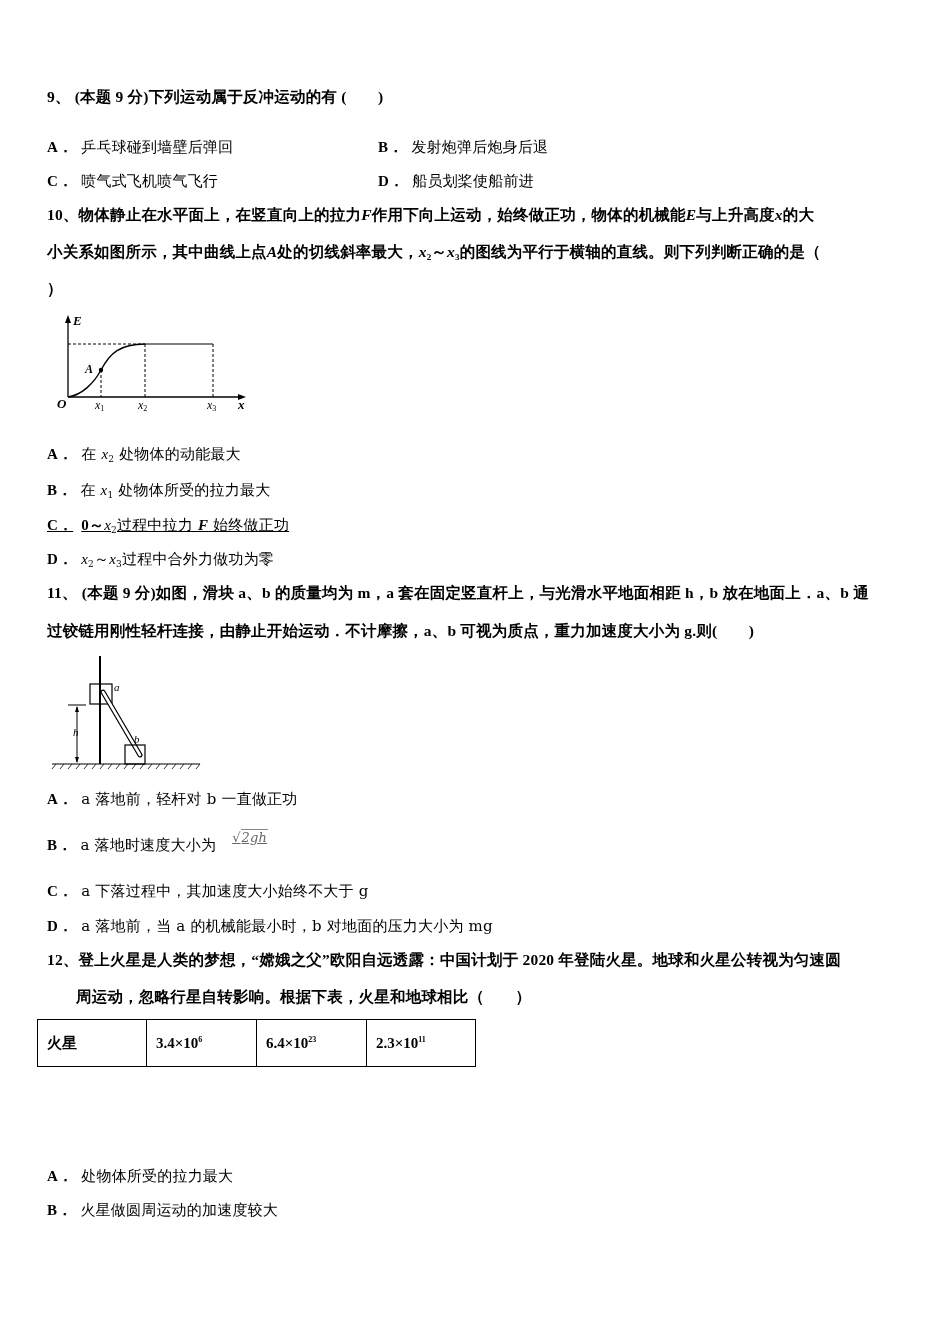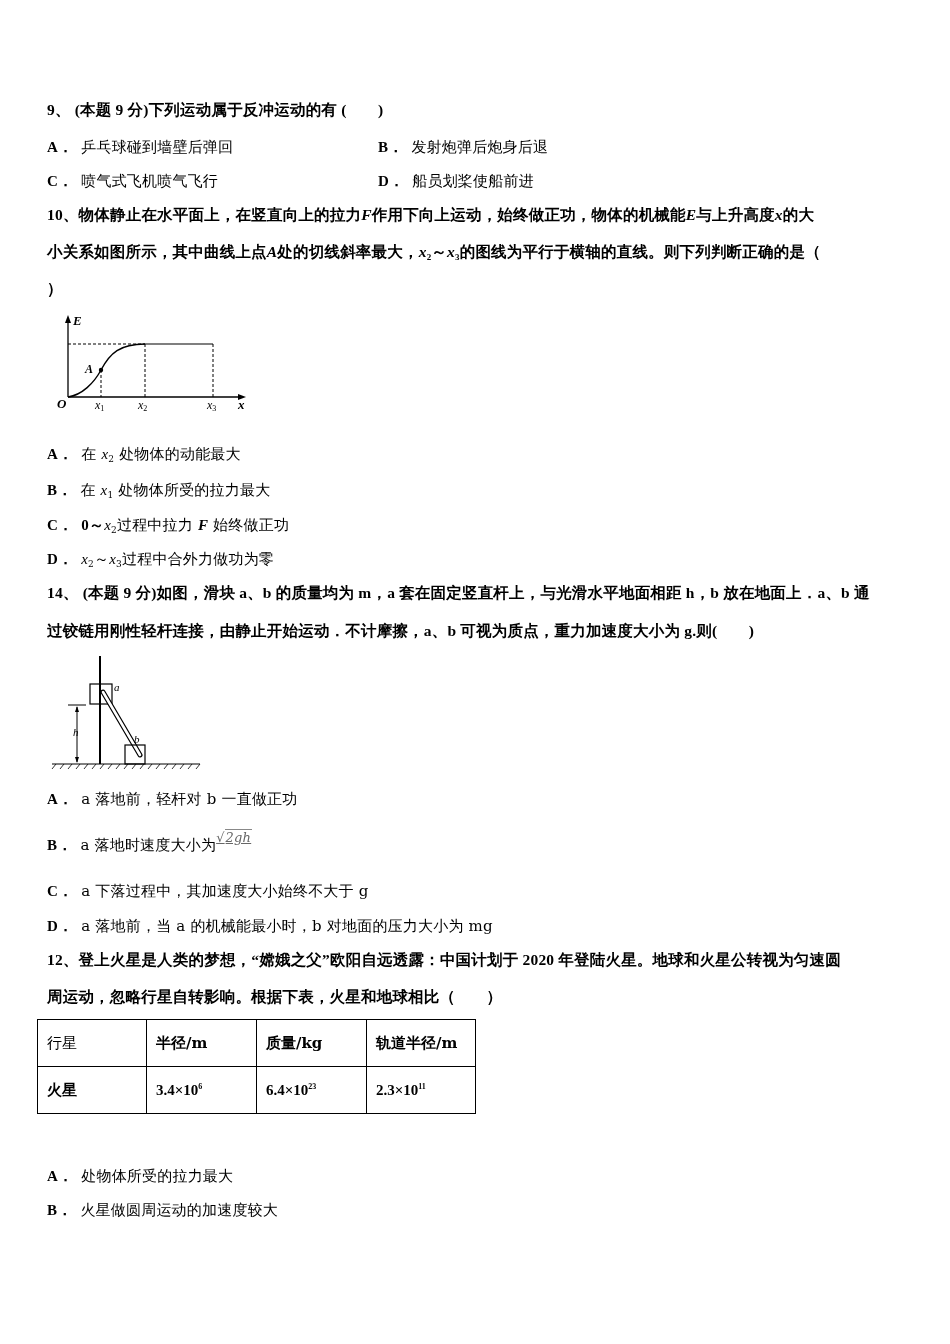--- a/index.html
+++ b/index.html
@@ -81,32 +81,32 @@
     table.planets .hdr {
       font-weight: bold;
     }
     .sqrt {
       font-family: "DejaVu Serif", serif;
       font-style: italic;
       color: #666;
       font-size: 13px;
       position: relative;
       top: -8px;
-      margin-left: 0;
+      margin-left: 16px;
       text-decoration: underline;
     }
     .sqrt .bar {
       border-top: 1px solid #888;
       padding: 0 1px;
     }
   </style>
 </head>
 <body>
 
-<div class="line q-head" style="top:100px;">
+<div class="line q-head" style="top:87px;">
   <span>9、</span>
   <span>(本题 9 分)</span><span>下列运动属于反冲运动的有 (　　)</span>
 </div>
 <div class="line" style="top:137px;">
   <span class="opt-letter">A．</span><span>乒乓球碰到墙壁后弹回</span>
 </div>
 <div class="line col-b" style="top:137px;">
   <span class="opt-letter">B．</span><span>发射炮弹后炮身后退</span>
 </div>
 <div class="line" style="top:171px;">
@@ -152,29 +152,29 @@
   <text x="155" y="96" font-size="12" font-style="italic"><tspan>x</tspan><tspan font-size="8" dy="2" font-style="normal">3</tspan></text>
   <text x="186" y="96" font-size="13" font-style="italic" font-weight="bold">x</text>
 </svg>
 
 <div class="line" style="top:444px;">
   <span class="opt-letter">A．</span><span>在 </span><span class="var" style="font-weight:normal">x</span><span class="sub">2</span><span> 处物体的动能最大</span>
 </div>
 <div class="line" style="top:480px;">
   <span class="opt-letter">B．</span><span>在 </span><span class="var" style="font-weight:normal">x</span><span class="sub">1</span><span> 处物体所受的拉力最大</span>
 </div>
-<div class="line" style="top:515px;">
+<div class="line" style="top:515px;text-decoration:underline;">
   <span class="opt-letter">C．</span><span class="bold-num">0～</span><span class="var" style="font-weight:normal">x</span><span class="sub">2</span><span>过程中拉力 </span><span class="var">F</span><span> 始终做正功</span>
 </div>
 <div class="line" style="top:549px;">
   <span class="opt-letter">D．</span><span class="var" style="font-weight:normal">x</span><span class="sub">2</span><span>～</span><span class="var" style="font-weight:normal">x</span><span class="sub">3</span><span>过程中合外力做功为零</span>
 </div>
 
 <div class="line q-head" style="top:583px;">
-  <span>14、</span>
+  <span>11、</span>
   <span>(本题 9 分)</span><span>如图，滑块 a、b 的质量均为 m，a 套在固定竖直杆上，与光滑水平地面相距 h，b 放在地面上．a、b 通</span>
 </div>
 <div class="line q-head" style="top:621px;">
   <span>过铰链用刚性轻杆连接，由静止开始运动．不计摩擦，a、b 可视为质点，重力加速度大小为 g.则(　　)</span>
 </div>
 
 <svg style="position:absolute; left:50px; top:654px;" width="160" height="118" viewBox="0 0 160 118">
 
   <line x1="50" y1="2" x2="50" y2="110" stroke="#000" stroke-width="2"></line>
 
@@ -228,32 +228,26 @@
 <div class="line" style="top:881px;">
   <span class="opt-letter">C．</span><span>a 下落过程中，其加速度大小始终不大于 g</span>
 </div>
 <div class="line" style="top:916px;">
   <span class="opt-letter">D．</span><span>a 落地前，当 a 的机械能最小时，b 对地面的压力大小为 mg</span>
 </div>
 
 <div class="line q-head" style="top:950px;">
   <span>12、</span><span>登上火星是人类的梦想，“嫦娥之父”欧阳自远透露：中国计划于 2020 年登陆火星。地球和火星公转视为匀速圆</span>
 </div>
-<div class="line q-head" style="top:987px;">
+<div class="line q-head" style="top:987px;margin-left:29px;">
   <span>周运动，忽略行星自转影响。根据下表，火星和地球相比（　　）</span>
 </div>
 
 <table class="planets">
   <tbody>
-      <tr>
-    <td class="c0">行星</td>
-    <td class="c1 hdr">半径/m</td>
-    <td class="c2 hdr">质量/kg</td>
-    <td class="c3 hdr">轨道半径/m</td>
-  </tr>
   <tr>
     <td class="c0 hdr">火星</td>
     <td class="c1 num"><span>3.4×10</span><span class="sup">6</span></td>
     <td class="c2 num"><span>6.4×10</span><span class="sup">23</span></td>
     <td class="c3 num"><span>2.3×10</span><span class="sup">11</span></td>
   </tr>
 </tbody>
   </table>
 
 <div class="line" style="top:1166px;">

